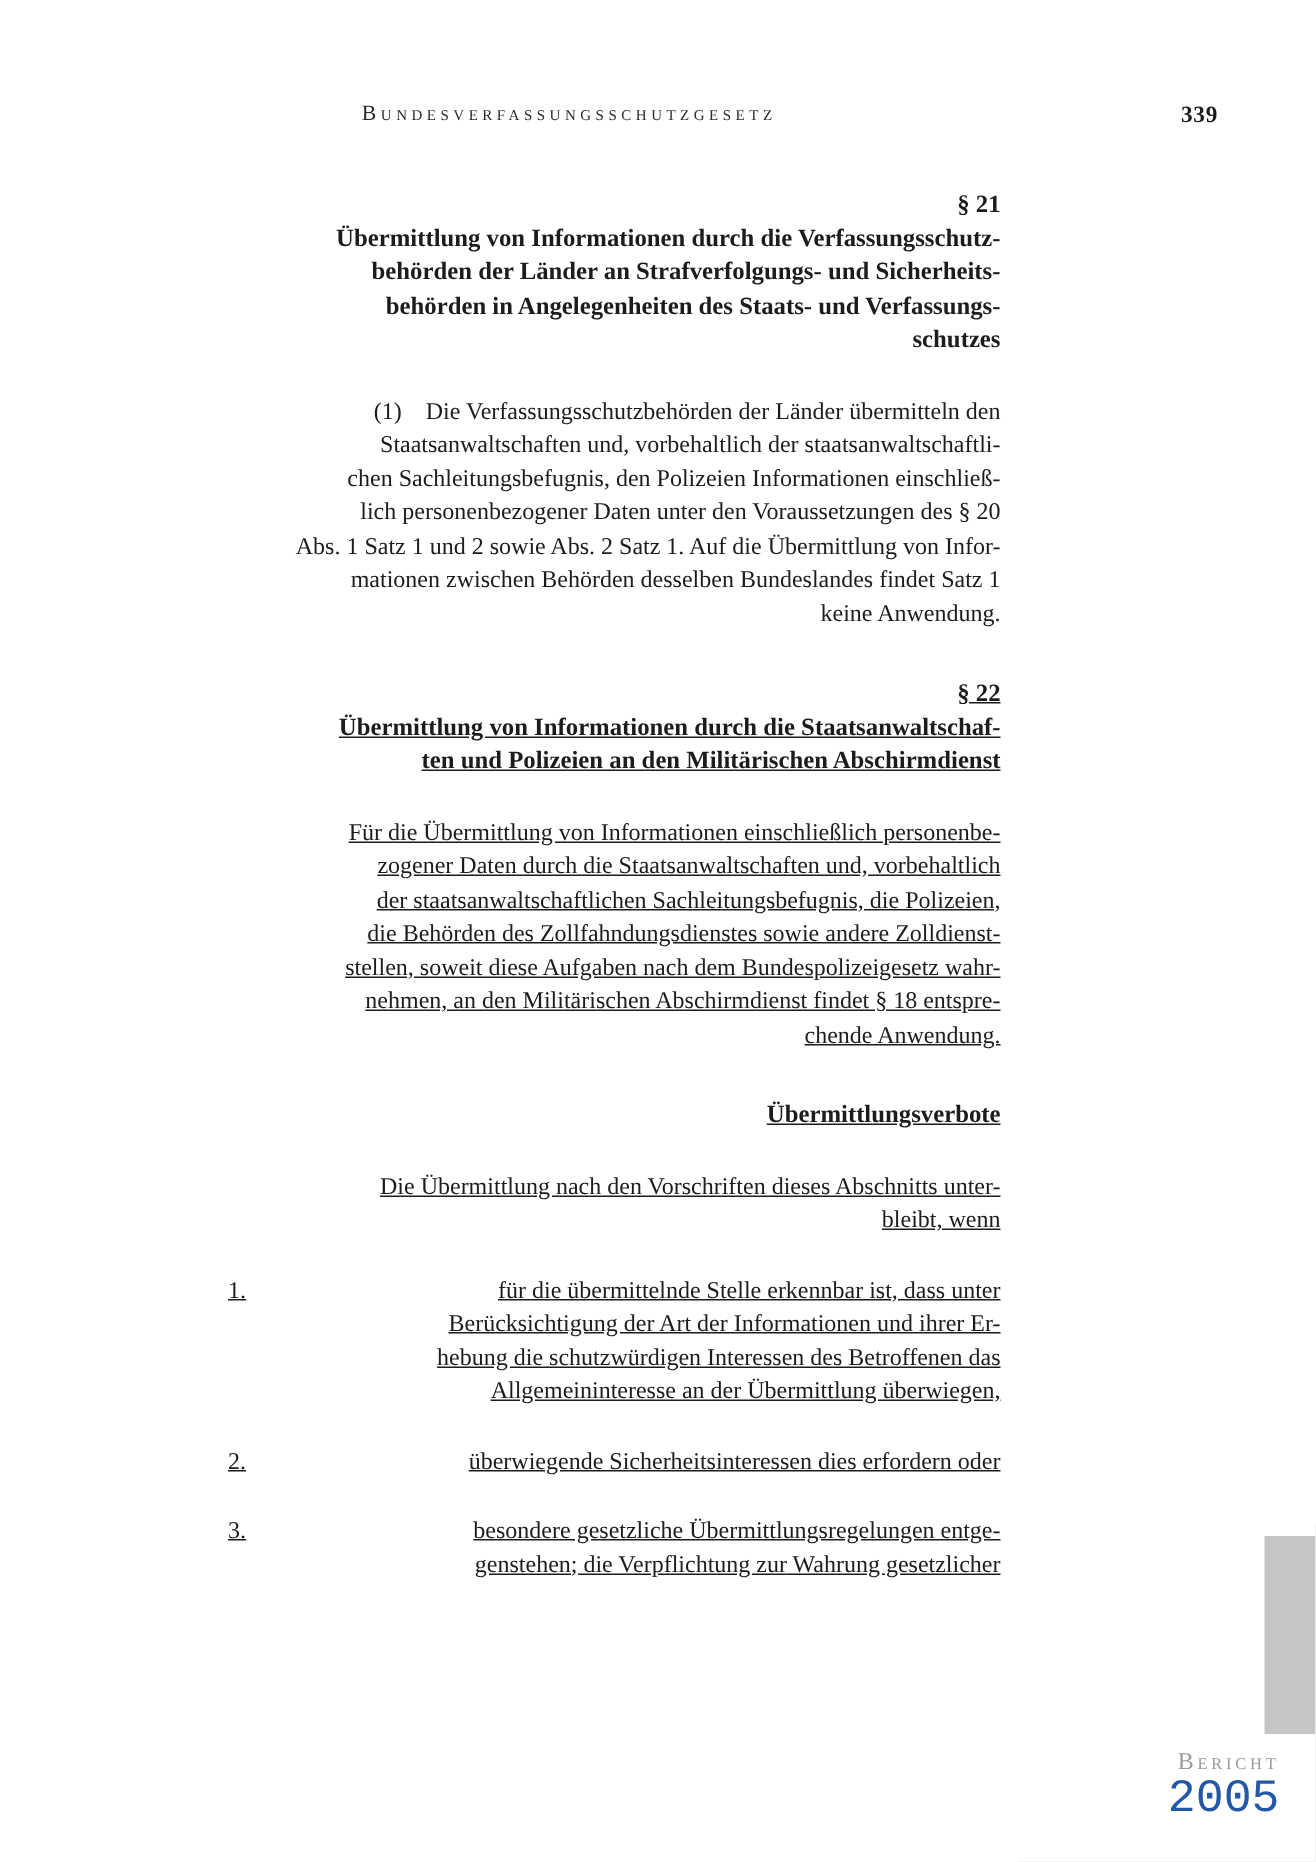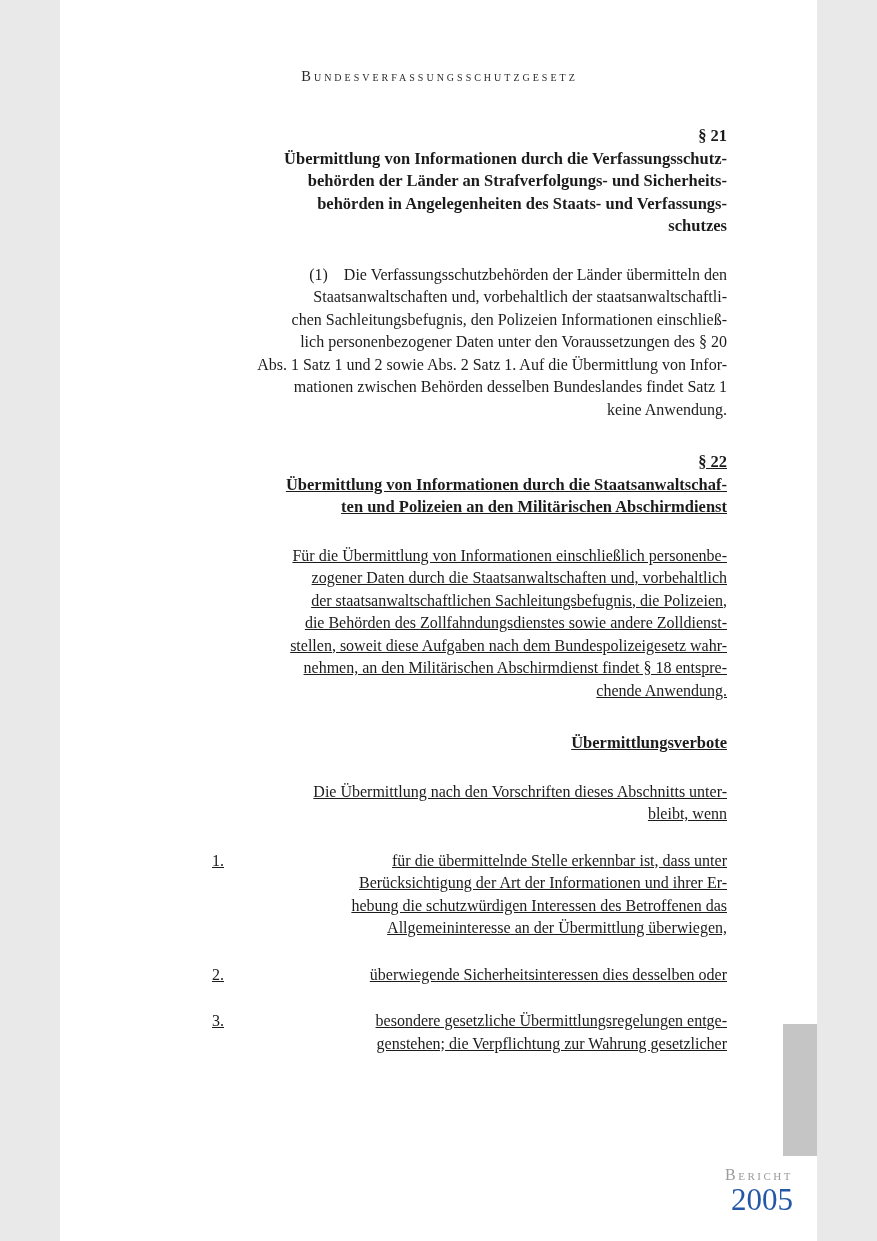--- a/index.html
+++ b/index.html
@@ -1,18 +1,18 @@
 <!DOCTYPE html>
 <html lang="de"><head>
 <meta charset="utf-8">
 <style>
   html, body { margin: 0; padding: 0; background: #e9e9e9; }
   .page {
     position: relative;
-    width: 757px;
+    width: 877px;
     height: 1241px;
     margin: 0 auto;
     background: #ffffff;
     font-family: "Liberation Serif", "DejaVu Serif", serif;
     color: #1c1c1c;
     overflow: hidden;
   }
   .running-head {
     position: absolute;
     top: 68px;
@@ -98,20 +98,21 @@
     font-variant: small-caps;
     letter-spacing: 2.5px;
     font-size: 16px;
     color: #9b9b9b;
     line-height: 18px;
   }
   .report-year {
     font-size: 31px;
     line-height: 32px;
     color: #2458a6;
+    font-family: Liberation Mono, monospace;
   }
 </style>
 </head>
 <body>
 
 <div class="page">
 
   <div class="running-head">
     <div class="running-title">Bundesverfassungsschutzgesetz</div>
     <div class="running-page-number">339</div>
@@ -155,21 +156,21 @@
       <div class="ordered-list">
         <div class="list-item">
           <div class="li-number">1.</div>
           <div class="li-text">für die übermittelnde Stelle erkennbar ist, dass unter
 Berücksichtigung der Art der Informationen und ihrer Er-
 hebung die schutzwürdigen Interessen des Betroffenen das
 Allgemeininteresse an der Übermittlung überwiegen,</div>
         </div>
         <div class="list-item">
           <div class="li-number">2.</div>
-          <div class="li-text">überwiegende Sicherheitsinteressen dies desselben oder</div>
+          <div class="li-text">überwiegende Sicherheitsinteressen dies erfordern oder</div>
         </div>
         <div class="list-item">
           <div class="li-number">3.</div>
           <div class="li-text">besondere gesetzliche Übermittlungsregelungen entge-
 genstehen; die Verpflichtung zur Wahrung gesetzlicher</div>
         </div>
       </div>
     </div>
 
   </div>

